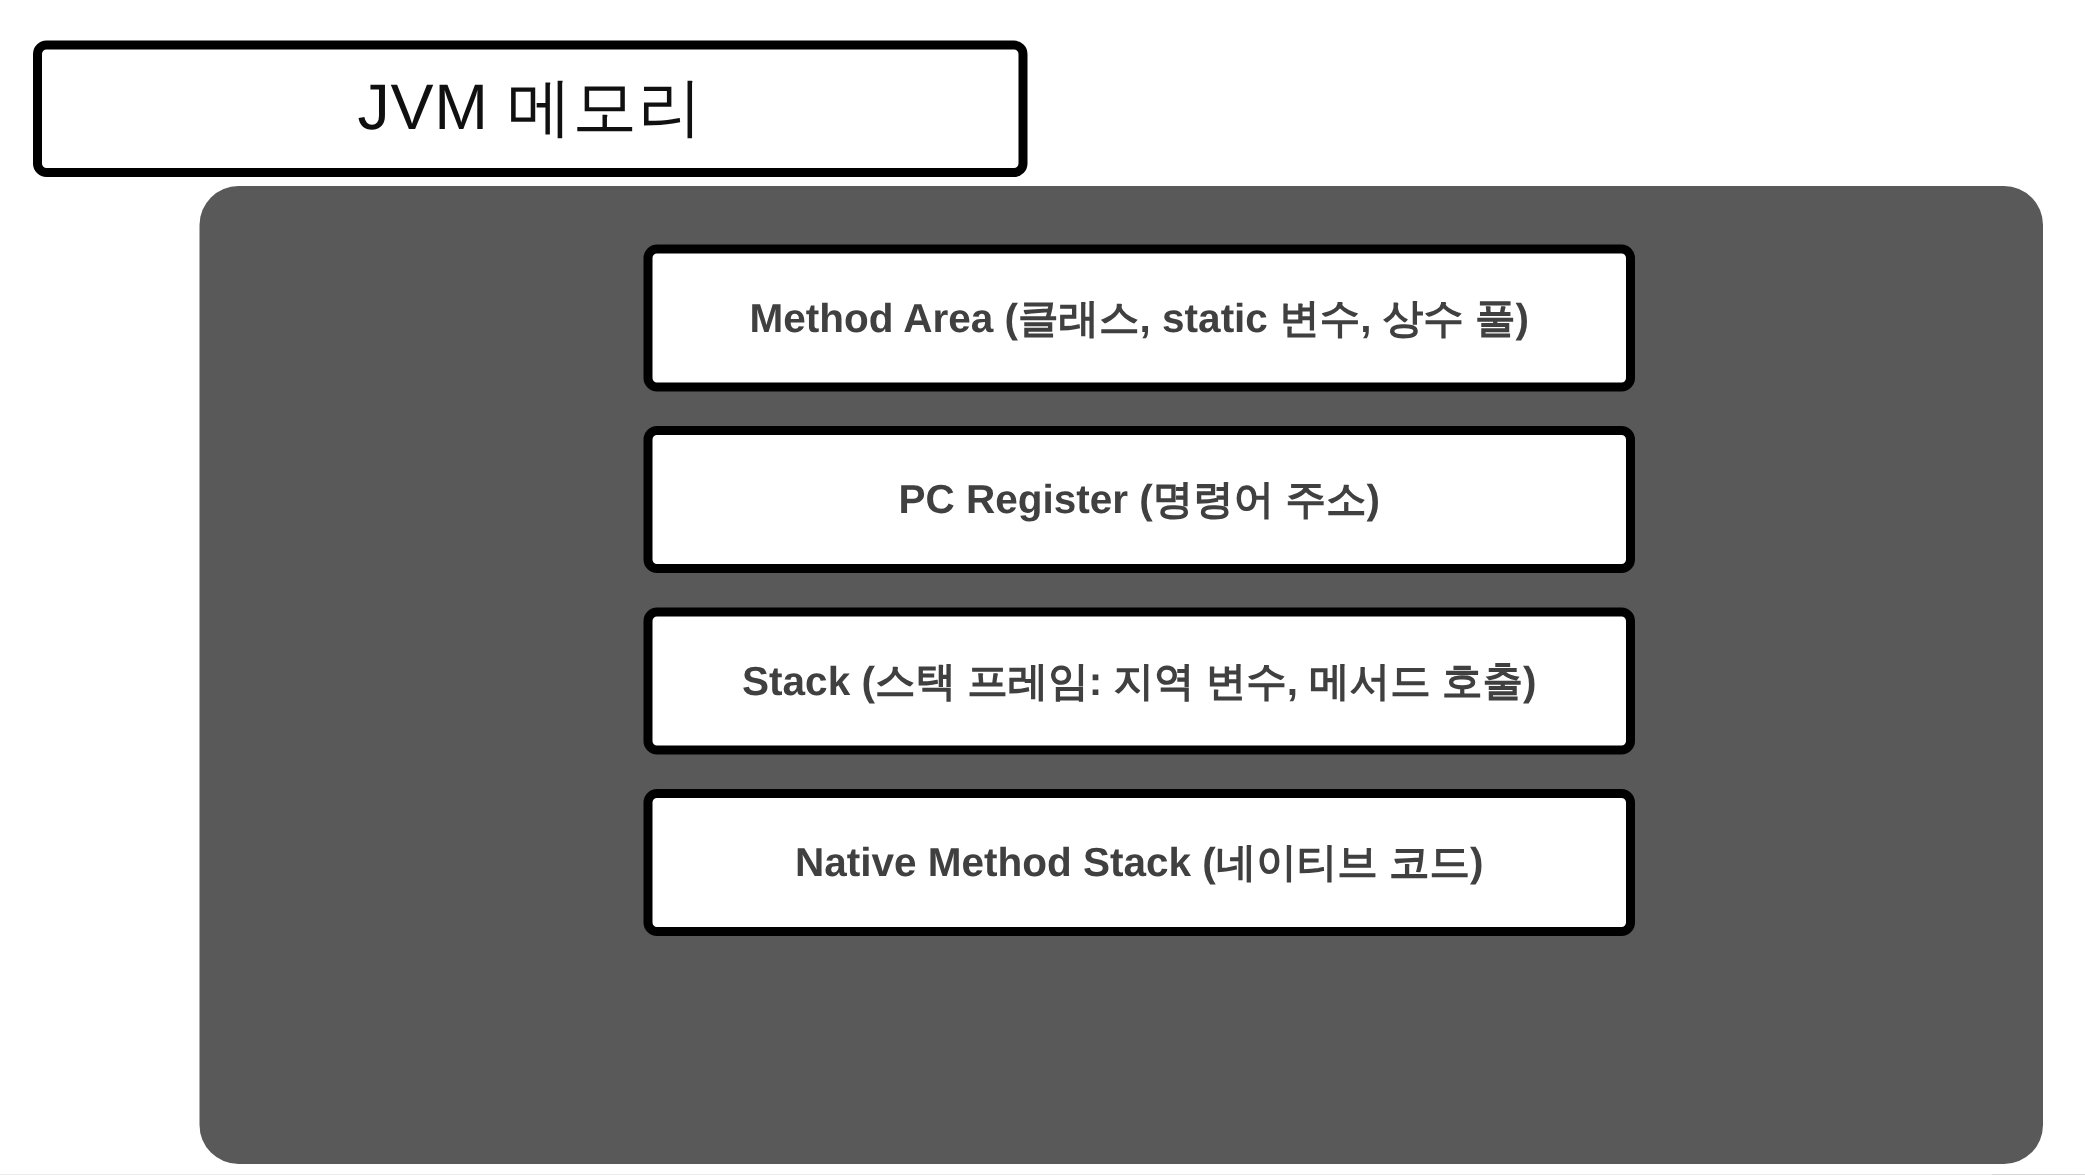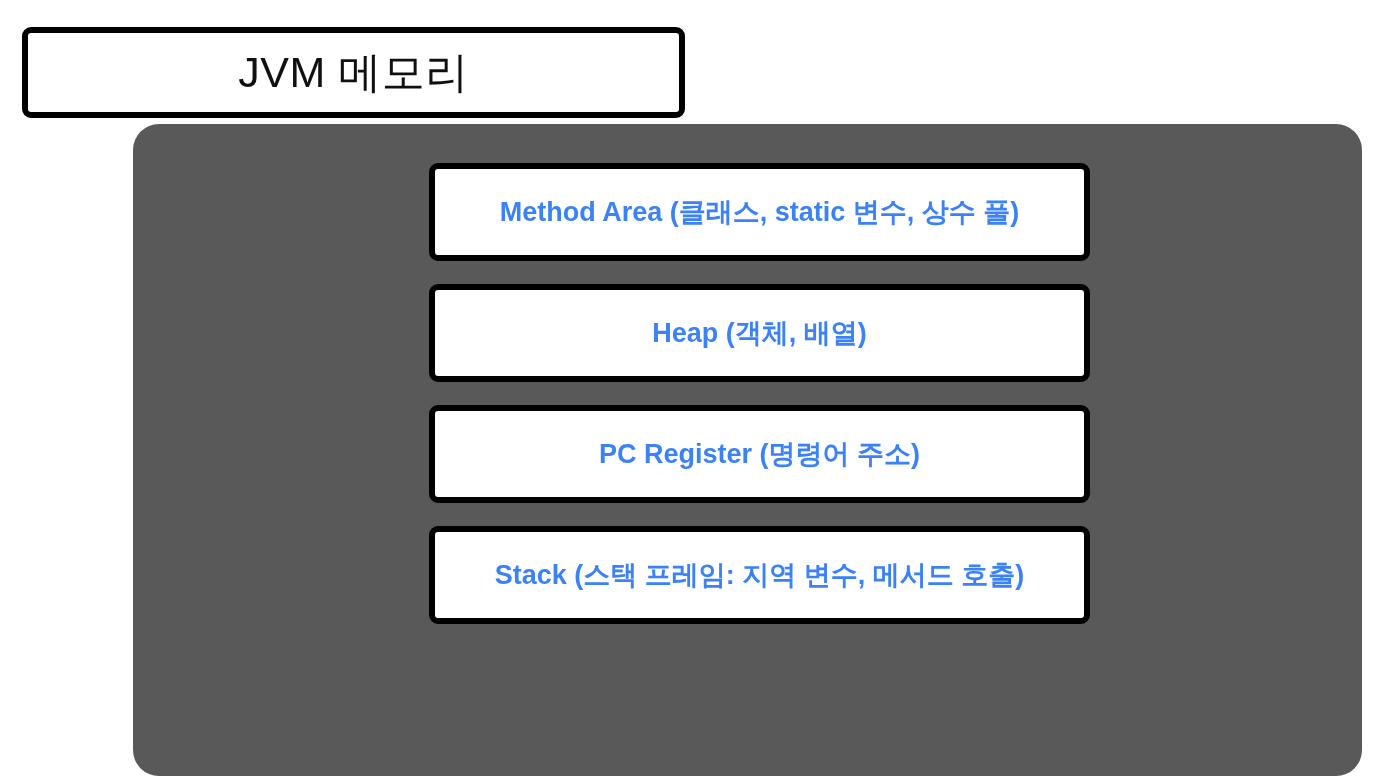--- a/index.html
+++ b/index.html
@@ -77,21 +77,21 @@
     align-items: center;
     justify-content: center;
     margin-bottom: 23px;
   }
   .region-box:last-child {
     margin-bottom: 0;
   }
   .region-label {
     font-size: 27px;
     font-weight: 700;
-    color: #3b82f6;
+    color: #404040;
     white-space: nowrap;
     line-height: 1;
     letter-spacing: 0px;
   }
 </style>
 </head>
 <body>
 
 <div id="diagram">
 
@@ -100,27 +100,27 @@
   <div class="title-box">
     <span class="title-text">JVM 메모리</span>
   </div>
 
   <div class="region-list">
 
     <div class="region-box">
       <span class="region-label">Method Area (클래스, static 변수, 상수 풀)</span>
     </div>
 
-    <div class="region-box">
-      <span class="region-label">Heap (객체, 배열)</span>
-    </div>
 
     <div class="region-box">
       <span class="region-label">PC Register (명령어 주소)</span>
     </div>
 
     <div class="region-box">
       <span class="region-label">Stack (스택 프레임: 지역 변수, 메서드 호출)</span>
     </div>
 
+    <div class="region-box">
+      <span class="region-label">Native Method Stack (네이티브 코드)</span>
+    </div>
 
   </div>
 </div>
 
 </body></html>

